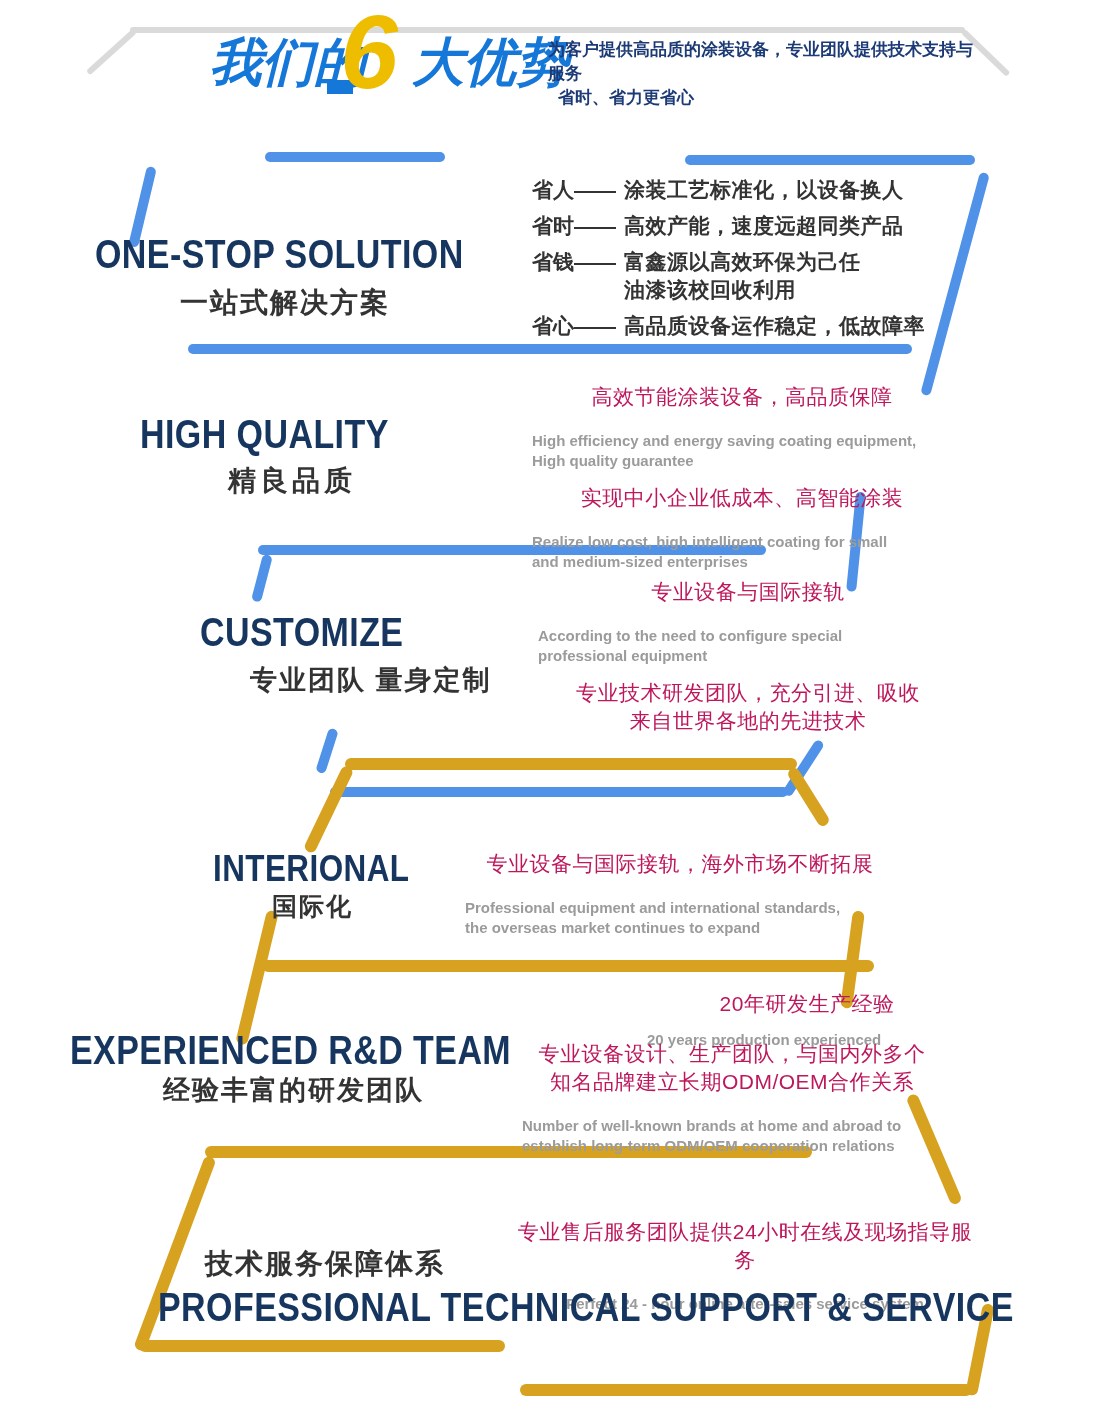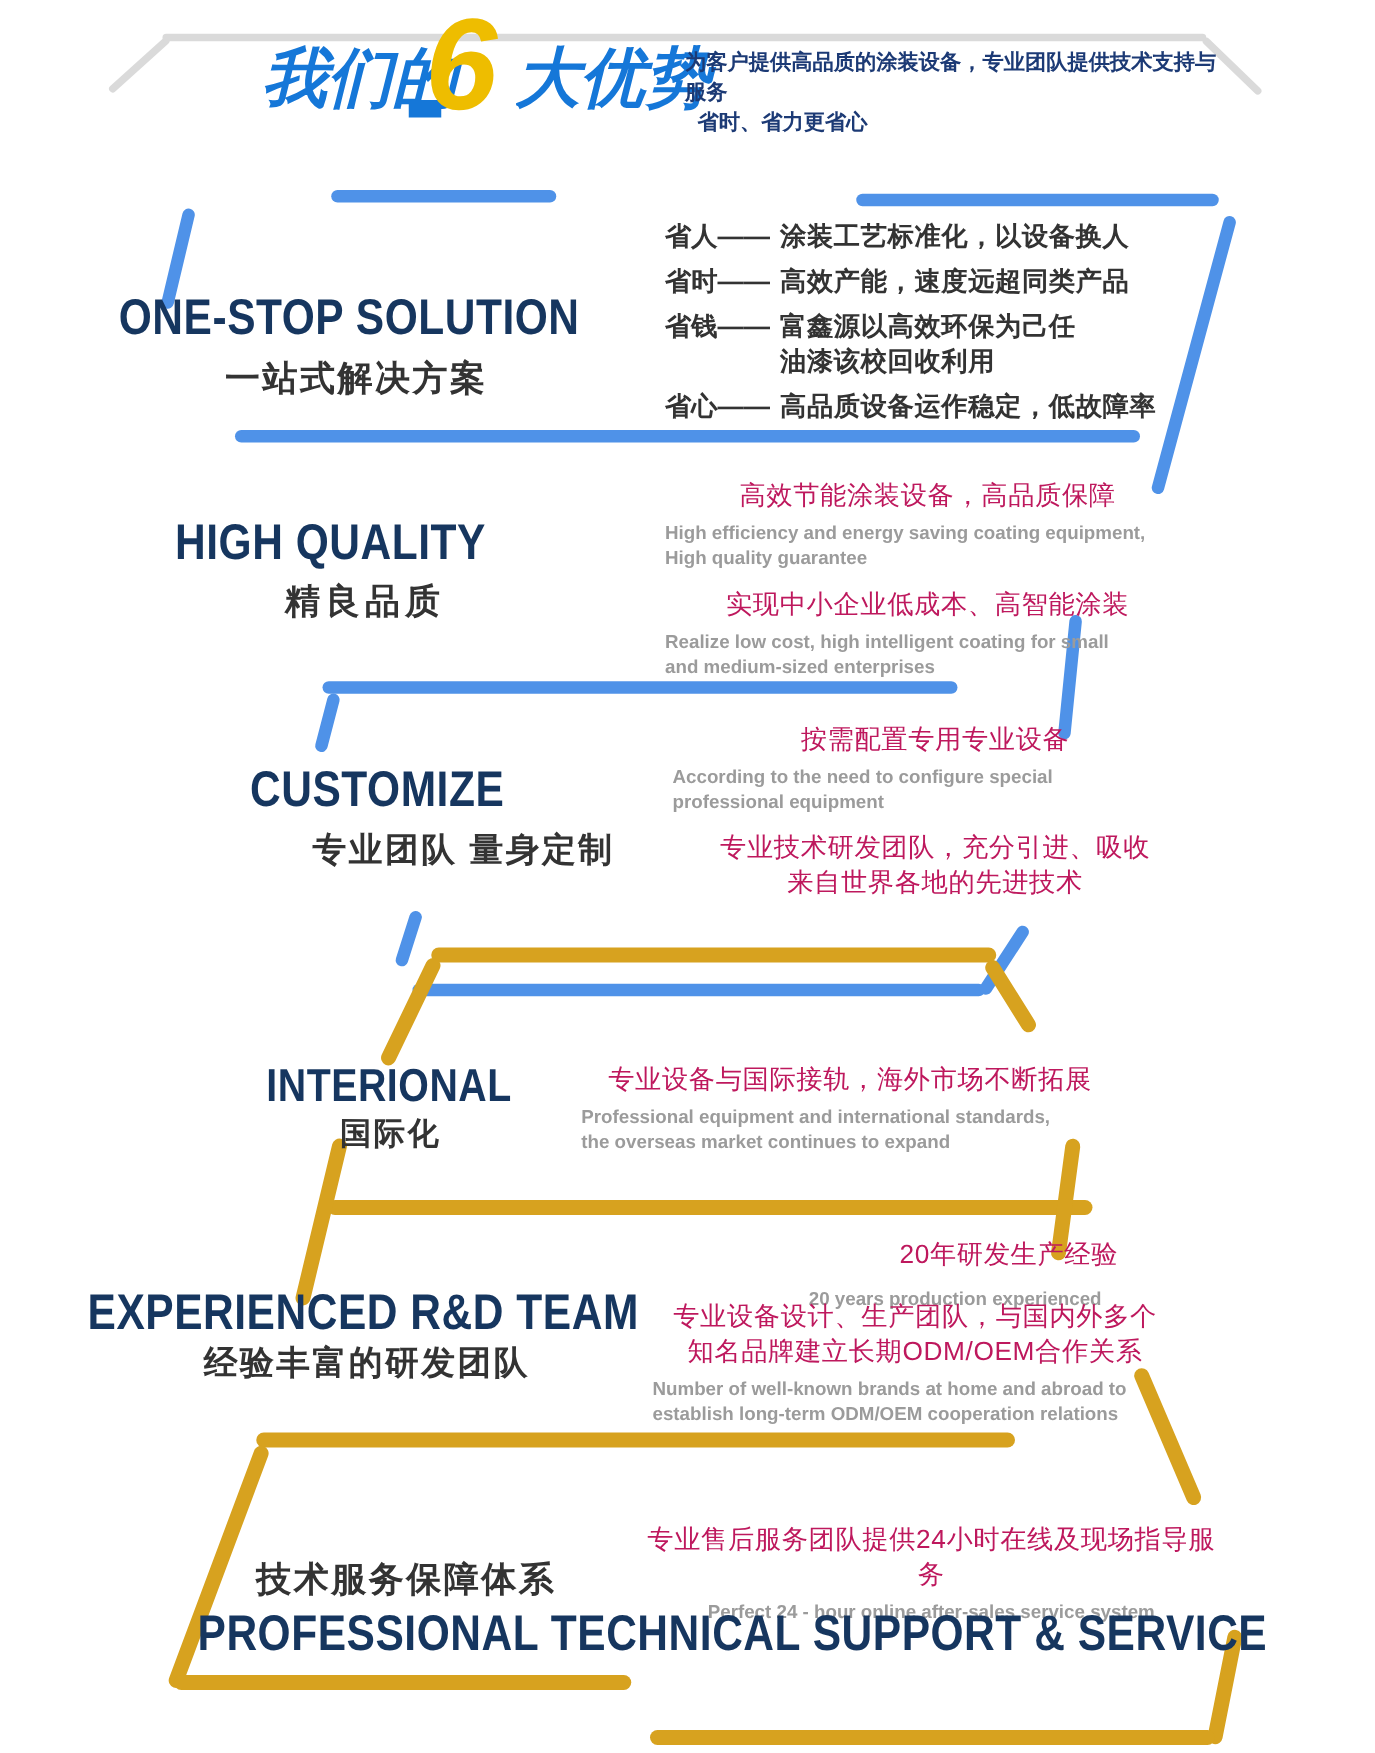--- a/index.html
+++ b/index.html
@@ -19,21 +19,21 @@
   .hdr-numblock { position:absolute; width:26px; height:14px; background:#1577d8; }
   .hdr-sub { position:absolute; color:#1c3a75; font-weight:700; font-size:17px; line-height:24px; width:430px; }
   .hdr-sub .l2 { padding-left:10px; }
 
   
   .title-en { position:absolute; color:#16365f; font-weight:800; white-space:nowrap;
               transform:scaleX(0.85); transform-origin:left top; letter-spacing:0.5px; }
   .title-zh { position:absolute; color:#333333; font-weight:700; white-space:nowrap; letter-spacing:2px; }
   .rblock { position:absolute; }
   .zh-text { font-size:21px; font-weight:400; color:#be185d; line-height:28px; white-space:pre-line; letter-spacing:0.5px;text-align:center; }
-  .en-text { font-size:15px; font-weight:600; color:#9b9b9b; line-height:20px; white-space:pre-line; margin-top:6px; }
+  .en-text { font-size:15px; font-weight:600; color:#9b9b9b; line-height:20px; white-space:pre-line; margin-top:20px; }
   .point { margin-bottom:13px; }
 
   
   .os-item { display:flex; margin-bottom:8px; }
   .os-item .lbl { flex:0 0 92px; font-size:21px; font-weight:700; color:#333; line-height:28px; }
   .os-item .txt { font-size:21px; font-weight:700; color:#333; line-height:28px; white-space:pre-line; letter-spacing:0.5px; }
   .center { text-align:center; }
 </style>
 </head>
 <body>
@@ -112,21 +112,21 @@
       <div class="zh-text">实现中小企业低成本、高智能涂装</div>
       <div class="en-text">Realize low cost, high intelligent coating for small
 and medium-sized enterprises</div>
     </div>
   </div>
 
   <div class="title-en" style="left:200px; top:610px; font-size:40px;">CUSTOMIZE</div>
   <div class="title-zh" style="left:250px; top:662px; font-size:27px;">专业团队 量身定制</div>
   <div class="rblock" style="left:538px; top:578px; width:420px;">
     <div class="point">
-      <div class="zh-text">按需配置专用专业设备</div>
+      <div class="zh-text">专业设备与国际接轨</div>
       <div class="en-text">According to the need to configure special
 professional equipment</div>
     </div>
     <div class="point">
       <div class="zh-text">专业技术研发团队，充分引进、吸收
 来自世界各地的先进技术</div>
     </div>
   </div>
 
   <div class="title-en" style="left:213px; top:848px; font-size:37px;">INTERIONAL</div>

